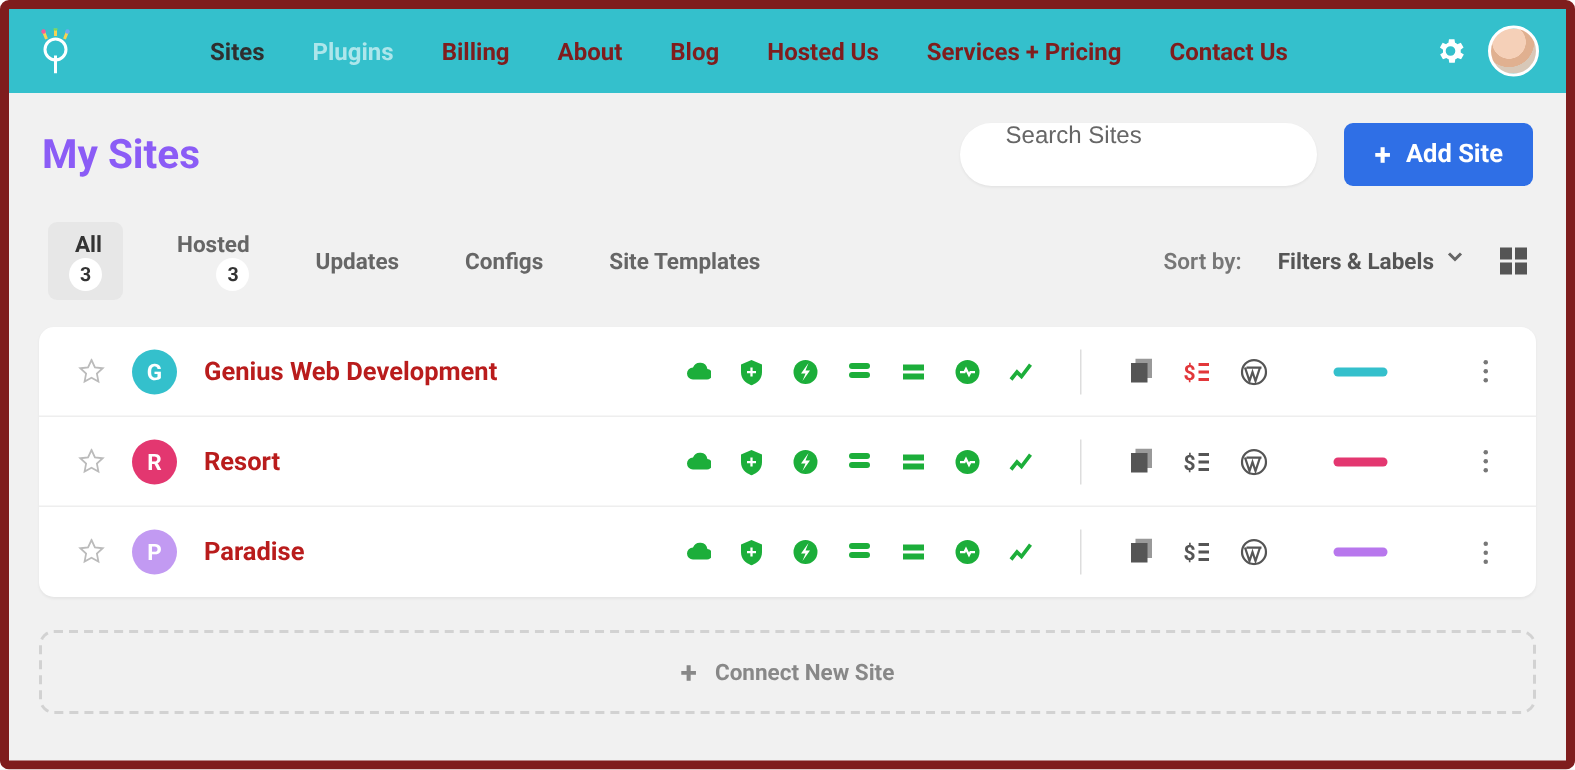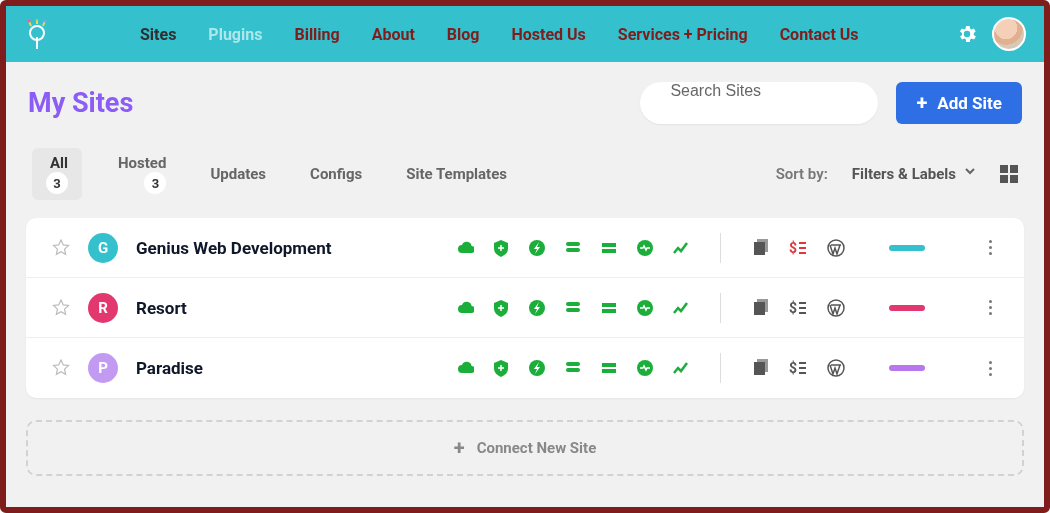--- a/index.html
+++ b/index.html
@@ -33,21 +33,21 @@
   .sort-label { color:#777; font-weight:600; }
   .chev-down { width:12px; height:12px; }
   .grid-switch { width:18px; height:18px; display:grid; grid-template-columns:1fr 1fr; grid-template-rows:1fr 1fr; gap:2px; cursor:pointer; }
   .grid-switch span { background:#555; }
 
   .sites-card { background:#fff; border-radius:10px; box-shadow: 0 1px 2px rgba(0,0,0,0.05); }
   .site-row { display:flex; align-items:center; height:60px; padding:0 26px; border-bottom:1px solid #eee; }
   .site-row:last-child { border-bottom:none; }
   .star { width:18px; height:18px; color:#bbb; margin-right:18px; cursor:pointer; flex-shrink:0; }
   .site-avatar { width:30px; height:30px; border-radius:50%; display:flex; align-items:center; justify-content:center; color:#fff; font-weight:700; font-size:15px; margin-right:18px; flex-shrink:0; }
-  .site-name { font-weight:700; color:#0f172a; font-size:17px; flex:0 0 320px; }
+  .site-name { font-weight:700; color:#b91c1c; font-size:17px; flex:0 0 320px; }
   .icon-strip { display:flex; align-items:center; gap:18px; flex-shrink:0; }
   .ic { width:18px; height:18px; color:#1cae3a; cursor:pointer; }
   .vdiv { width:1px; height:30px; background:#ddd; margin: 0 30px; }
   .meta-strip { display:flex; align-items:center; gap:20px; flex-shrink:0; }
   .mic { width:18px; height:18px; color:#555; cursor:pointer; }
   .mic.red { color:#e2373a; }
   .pill { width:36px; height:6px; border-radius:3px; margin-left:44px; cursor:pointer; }
   .kebab { margin-left:auto; width:16px; height:18px; color:#777; cursor:pointer; display:flex; flex-direction:column; align-items:center; justify-content:center; gap:3px; }
   .kebab span { width:3px; height:3px; border-radius:50%; background:#777; }
 

